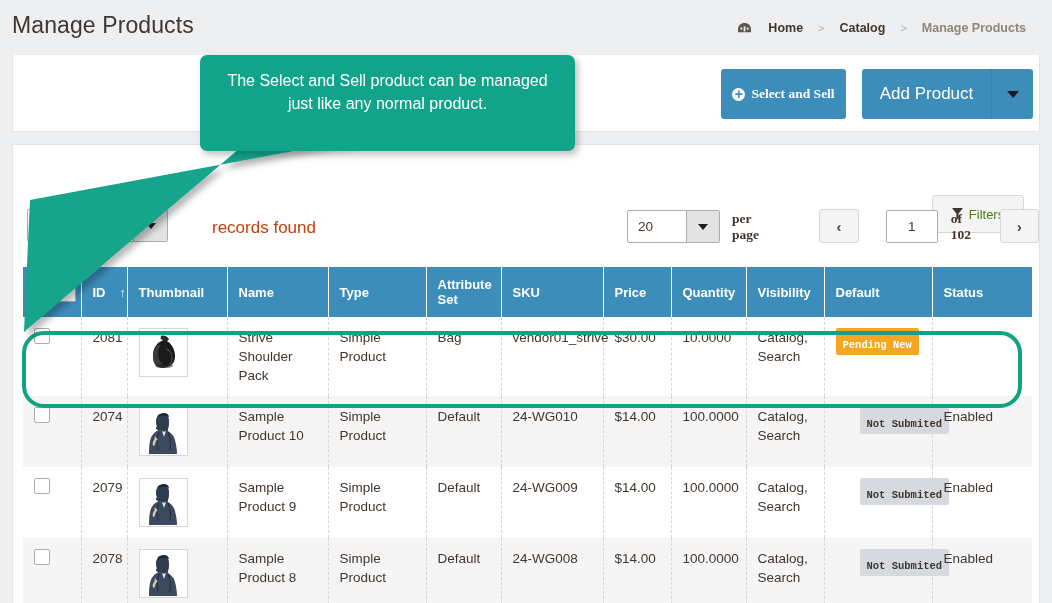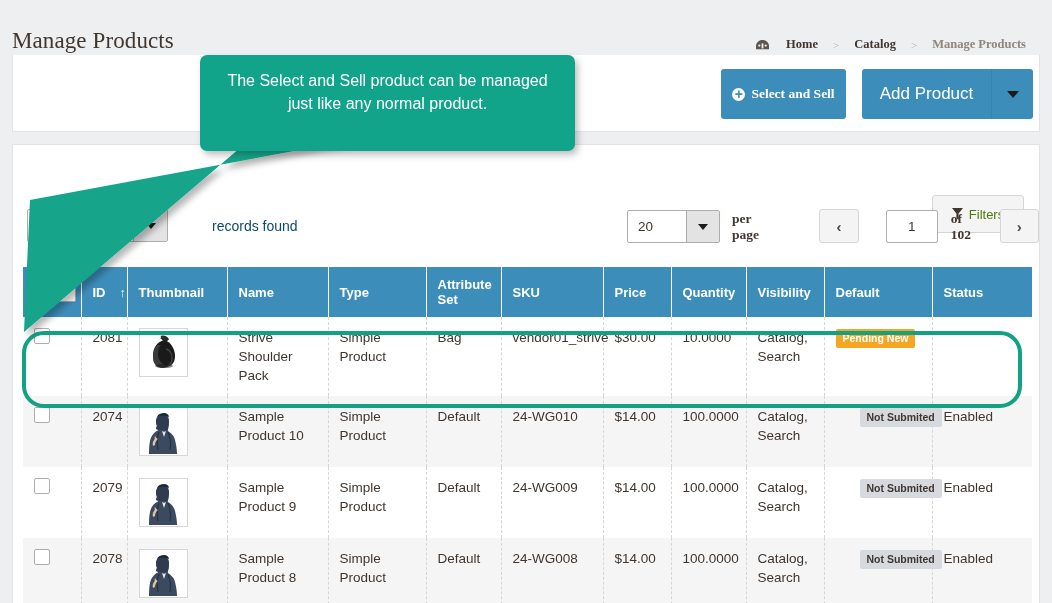--- a/index.html
+++ b/index.html
@@ -12,25 +12,24 @@
     background: #edeff1;
     font-family: "Liberation Sans", sans-serif;
     color: #303030;
     overflow: hidden;
     position: relative;
   }
 
   
   .page-header {
     position: absolute;
-    top: 16px; left: 0;
+    top: 0; left: 0;
     width: 1052px;
     height: 64px;
     background: #edeff1;
-    font-family: Liberation Serif, serif;
   }
   .page-title {
     position: absolute;
     left: 12px;
     top: 12px;
     font-size: 23px;
     font-weight: 400;
     color: #41362f;
     letter-spacing: .1px;
   }
@@ -217,22 +216,22 @@
     width: 0; height: 0;
     border-left: 5px solid transparent;
     border-right: 5px solid transparent;
     border-top: 6px solid #1b1b1b;
   }
 
   .records-found {
     position: absolute;
     left: 199px;
     top: 73px;
-    font-size: 14px;
-    color: #0c4a6e;
+    font-size: 17px;
+    color: #c2410c;
   }
 
   .pager {
     position: absolute;
     left: 598px;
     top: 64px;
     display: flex;
     align-items: flex-end;
     height: 34px;
     padding-left: 16px;
@@ -377,23 +376,23 @@
     background: #fff;
     display: block;
     box-sizing: border-box;
   }
   .thumb svg { display: block; }
 
   .badge {
     display: inline-block;
     font-size: 10.5px;
     font-weight: 700;
-    padding: 3px 7px 4px;
+    padding: 11px 7px 4px;
     border-radius: 2px;
-    font-family: Liberation Sans, sans-serif;
+    font-family: Liberation Mono, monospace;
     white-space: nowrap;
     line-height: 12px;
   }
   .badge-pending { background: #f5a623; color: #ffffff; }
   .badge-notsub  { background: #d6dade; color: #41362f; margin-left: 24px; }
 
   
   .row-highlight {
     position: absolute;
     left: 22px;

